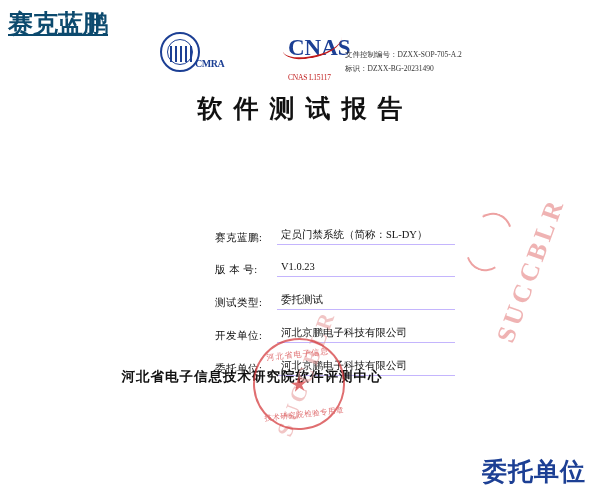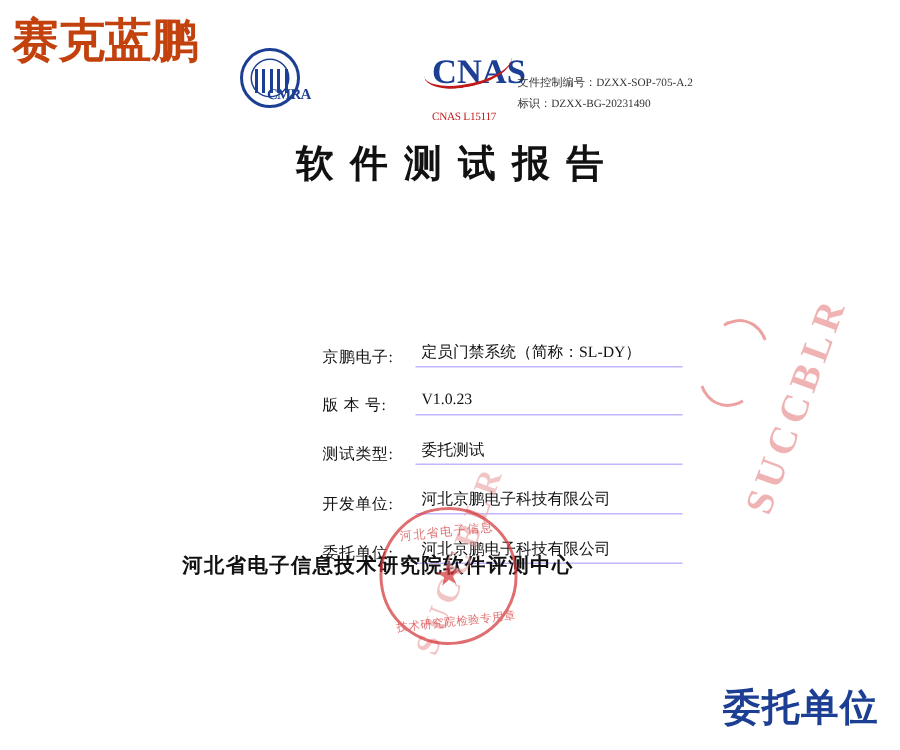--- a/index.html
+++ b/index.html
@@ -38,25 +38,26 @@
     white-space: nowrap;
   }
   .brand-reg {
     font-size: 13px;
     vertical-align: super;
     font-style: normal;
   }
   .brand-cn {
     font-family: "Liberation Serif", serif;
     font-weight: bold;
-    font-size: 31px;
-    color: #c2410c;
+    font-size: 25px;
+    color: #0c4a6e;
     line-height: 1.05;
     margin-top: 3px;
     white-space: nowrap;
+    text-decoration: underline;
   }
 
   
   .logos {
     position: absolute;
     left: 160px;
     top: 22px;
     width: 180px;
     height: 56px;
   }
@@ -91,21 +92,21 @@
     position: absolute;
     left: 8px;
     top: 12px;
     width: 24px;
     height: 16px;
     background:
       repeating-linear-gradient(90deg, #1c3f94 0 2px, transparent 2px 5px);
   }
   .cmra-text {
     position: absolute;
-    left: 18px;
+    left: 35px;
     top: 26px;
     font-family: "Liberation Serif", serif;
     font-weight: bold;
     font-size: 10px;
     color: #1c3f94;
     letter-spacing: -0.5px;
   }
   .cnas-cn {
     position: absolute;
     left: 88px;
@@ -350,21 +351,21 @@
 
   <div class="doc-codes">
     <div>文件控制编号：DZXX-SOP-705-A.2</div>
     <div>标识：DZXX-BG-20231490</div>
   </div>
 
   <div class="doc-title">软件测试报告</div>
 
   <div class="info">
     <div class="info-row">
-      <div class="info-label">京鹏电子:</div>
+      <div class="info-label">赛克蓝鹏:</div>
       <div class="info-value">定员门禁系统（简称：SL-DY）</div>
     </div>
     <div class="info-row">
       <div class="info-label">版 本 号:</div>
       <div class="info-value">V1.0.23</div>
     </div>
     <div class="info-row">
       <div class="info-label">测试类型:</div>
       <div class="info-value">委托测试</div>
     </div>

